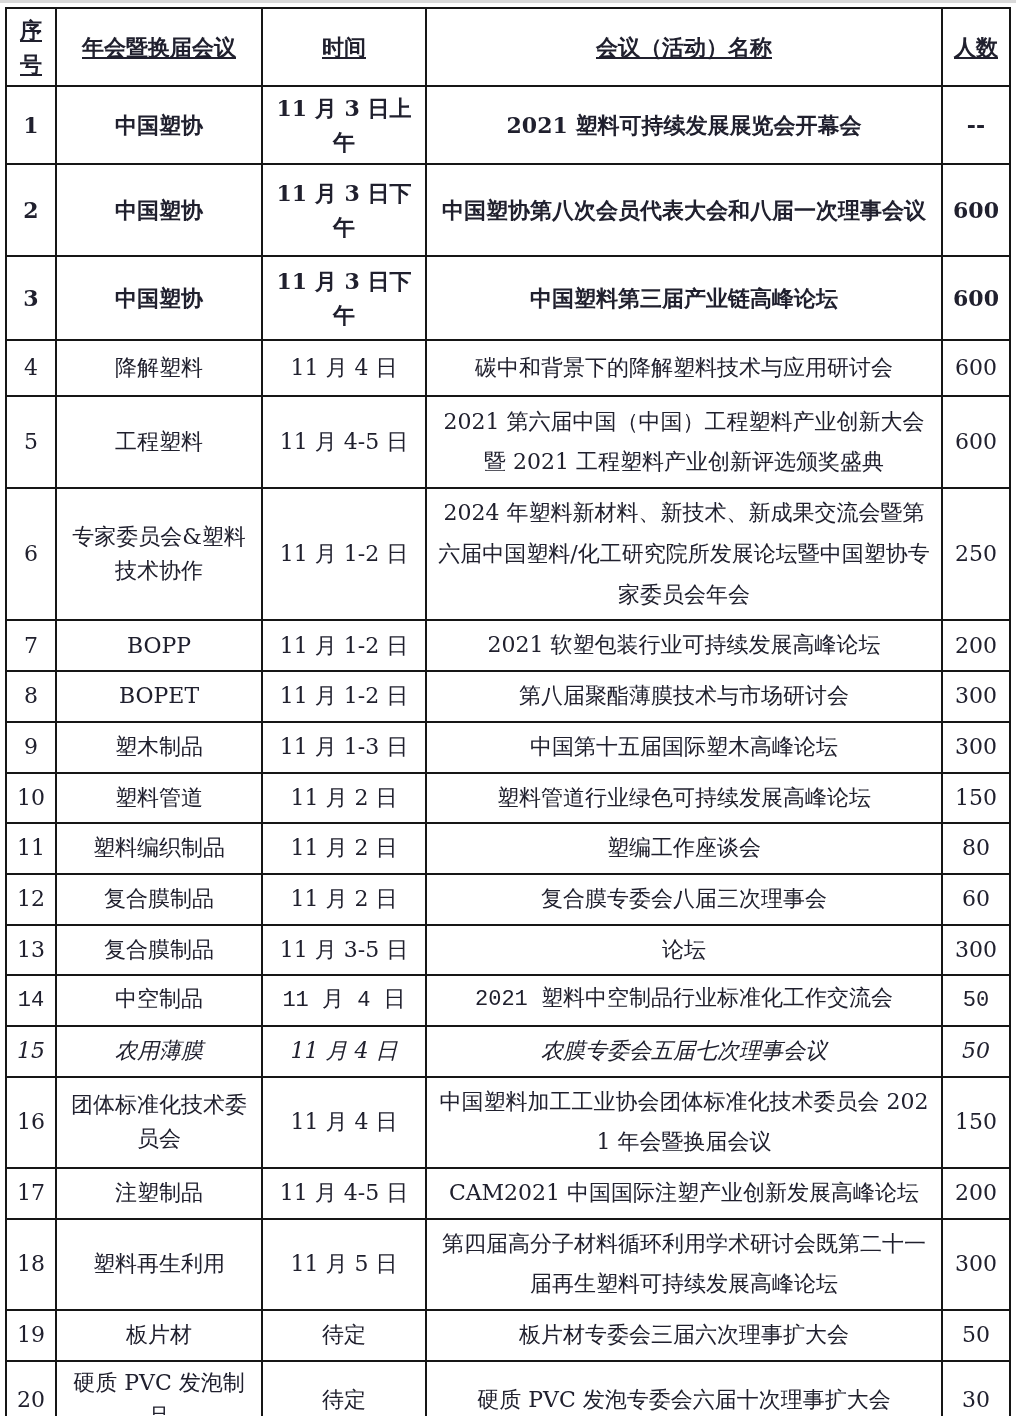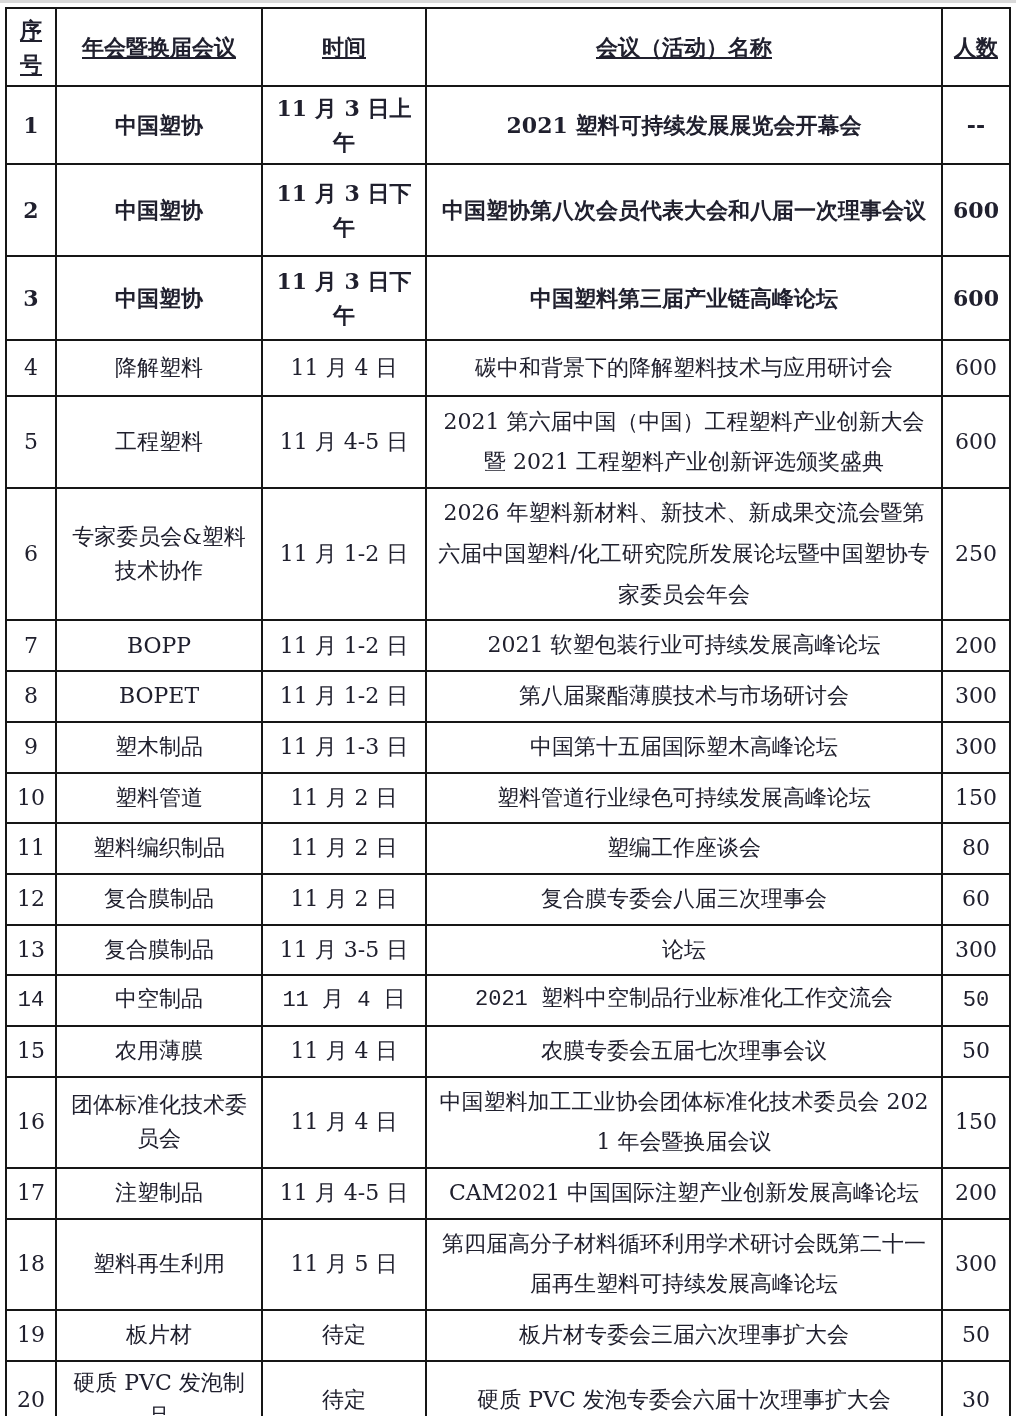--- a/index.html
+++ b/index.html
@@ -55,21 +55,21 @@
   tbody tr:nth-child(5)  { height: 92px; }
   tbody tr:nth-child(6)  { height: 128px; }
   tbody tr:nth-child(7)  { height: 44px; }
   tbody tr:nth-child(8)  { height: 48px; }
   tbody tr:nth-child(9)  { height: 45px; }
   tbody tr:nth-child(10) { height: 45px; }
   tbody tr:nth-child(11) { height: 43px; }
   tbody tr:nth-child(12) { height: 48px; margin-top: 41px; }
   tbody tr:nth-child(13) { height: 48px; padding-left: 16px; }
   tbody tr:nth-child(14) { height: 46px; font-family: Liberation Mono, monospace; }
-  tbody tr:nth-child(15) { height: 43px; }
+  tbody tr:nth-child(15) { height: 43px; font-style: italic; }
   tbody tr:nth-child(16) { height: 88px; margin-top: 40px; }
   tbody tr:nth-child(17) { height: 48px; margin-top: 40px; }
   tbody tr:nth-child(18) { height: 84px; margin-left: 40px; }
   tbody tr:nth-child(19) { height: 46px; }
   tbody tr:nth-child(20) { height: 48px; }
 </style>
 </head>
 <body>
 
 <div class="page-top-edge"></div>
@@ -125,21 +125,21 @@
         <td class="cell-serial">5</td>
         <td class="cell-unit">工程塑料</td>
         <td class="cell-time">11 月 4-5 日</td>
         <td class="cell-name">2021 第六届中国（中国）工程塑料产业创新大会暨 2021 工程塑料产业创新评选颁奖盛典</td>
         <td class="cell-count">600</td>
       </tr>
       <tr>
         <td class="cell-serial">6</td>
         <td class="cell-unit">专家委员会&amp;塑料技术协作</td>
         <td class="cell-time">11 月 1-2 日</td>
-        <td class="cell-name">2026 年塑料新材料、新技术、新成果交流会暨第六届中国塑料/化工研究院所发展论坛暨中国塑协专家委员会年会</td>
+        <td class="cell-name">2024 年塑料新材料、新技术、新成果交流会暨第六届中国塑料/化工研究院所发展论坛暨中国塑协专家委员会年会</td>
         <td class="cell-count">250</td>
       </tr>
       <tr>
         <td class="cell-serial">7</td>
         <td class="cell-unit">BOPP</td>
         <td class="cell-time">11 月 1-2 日</td>
         <td class="cell-name">2021 软塑包装行业可持续发展高峰论坛</td>
         <td class="cell-count">200</td>
       </tr>
       <tr>

